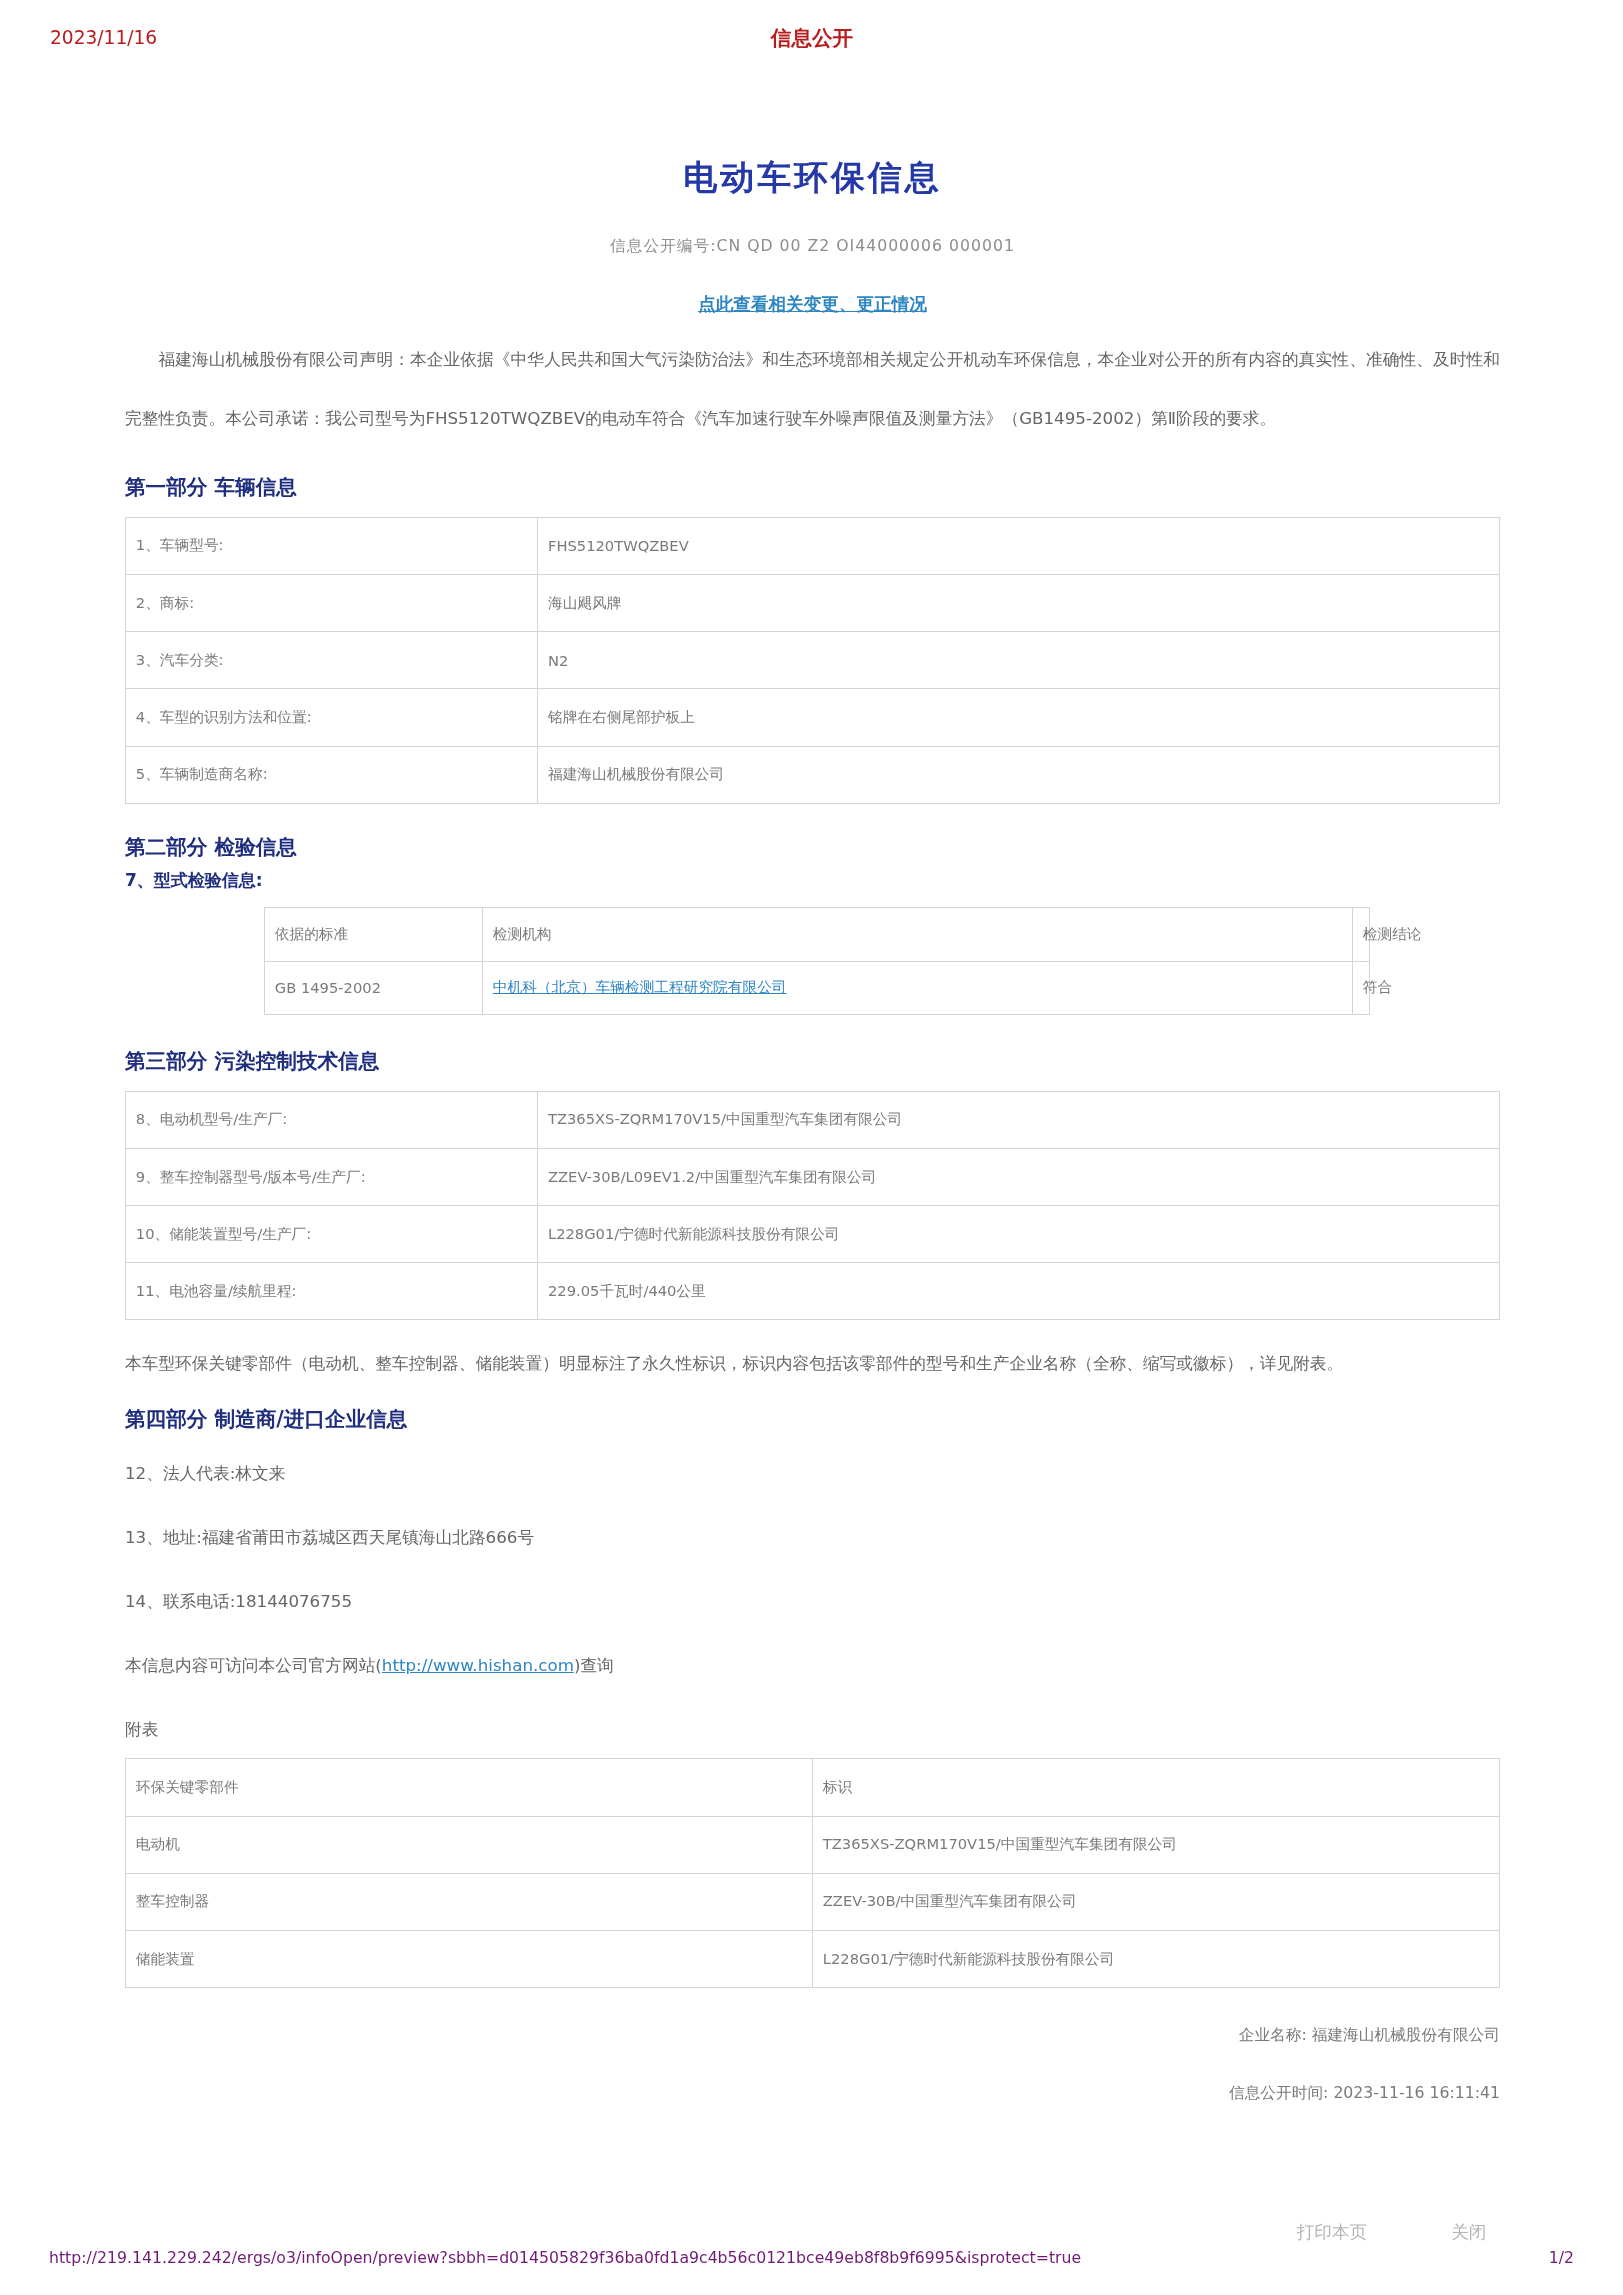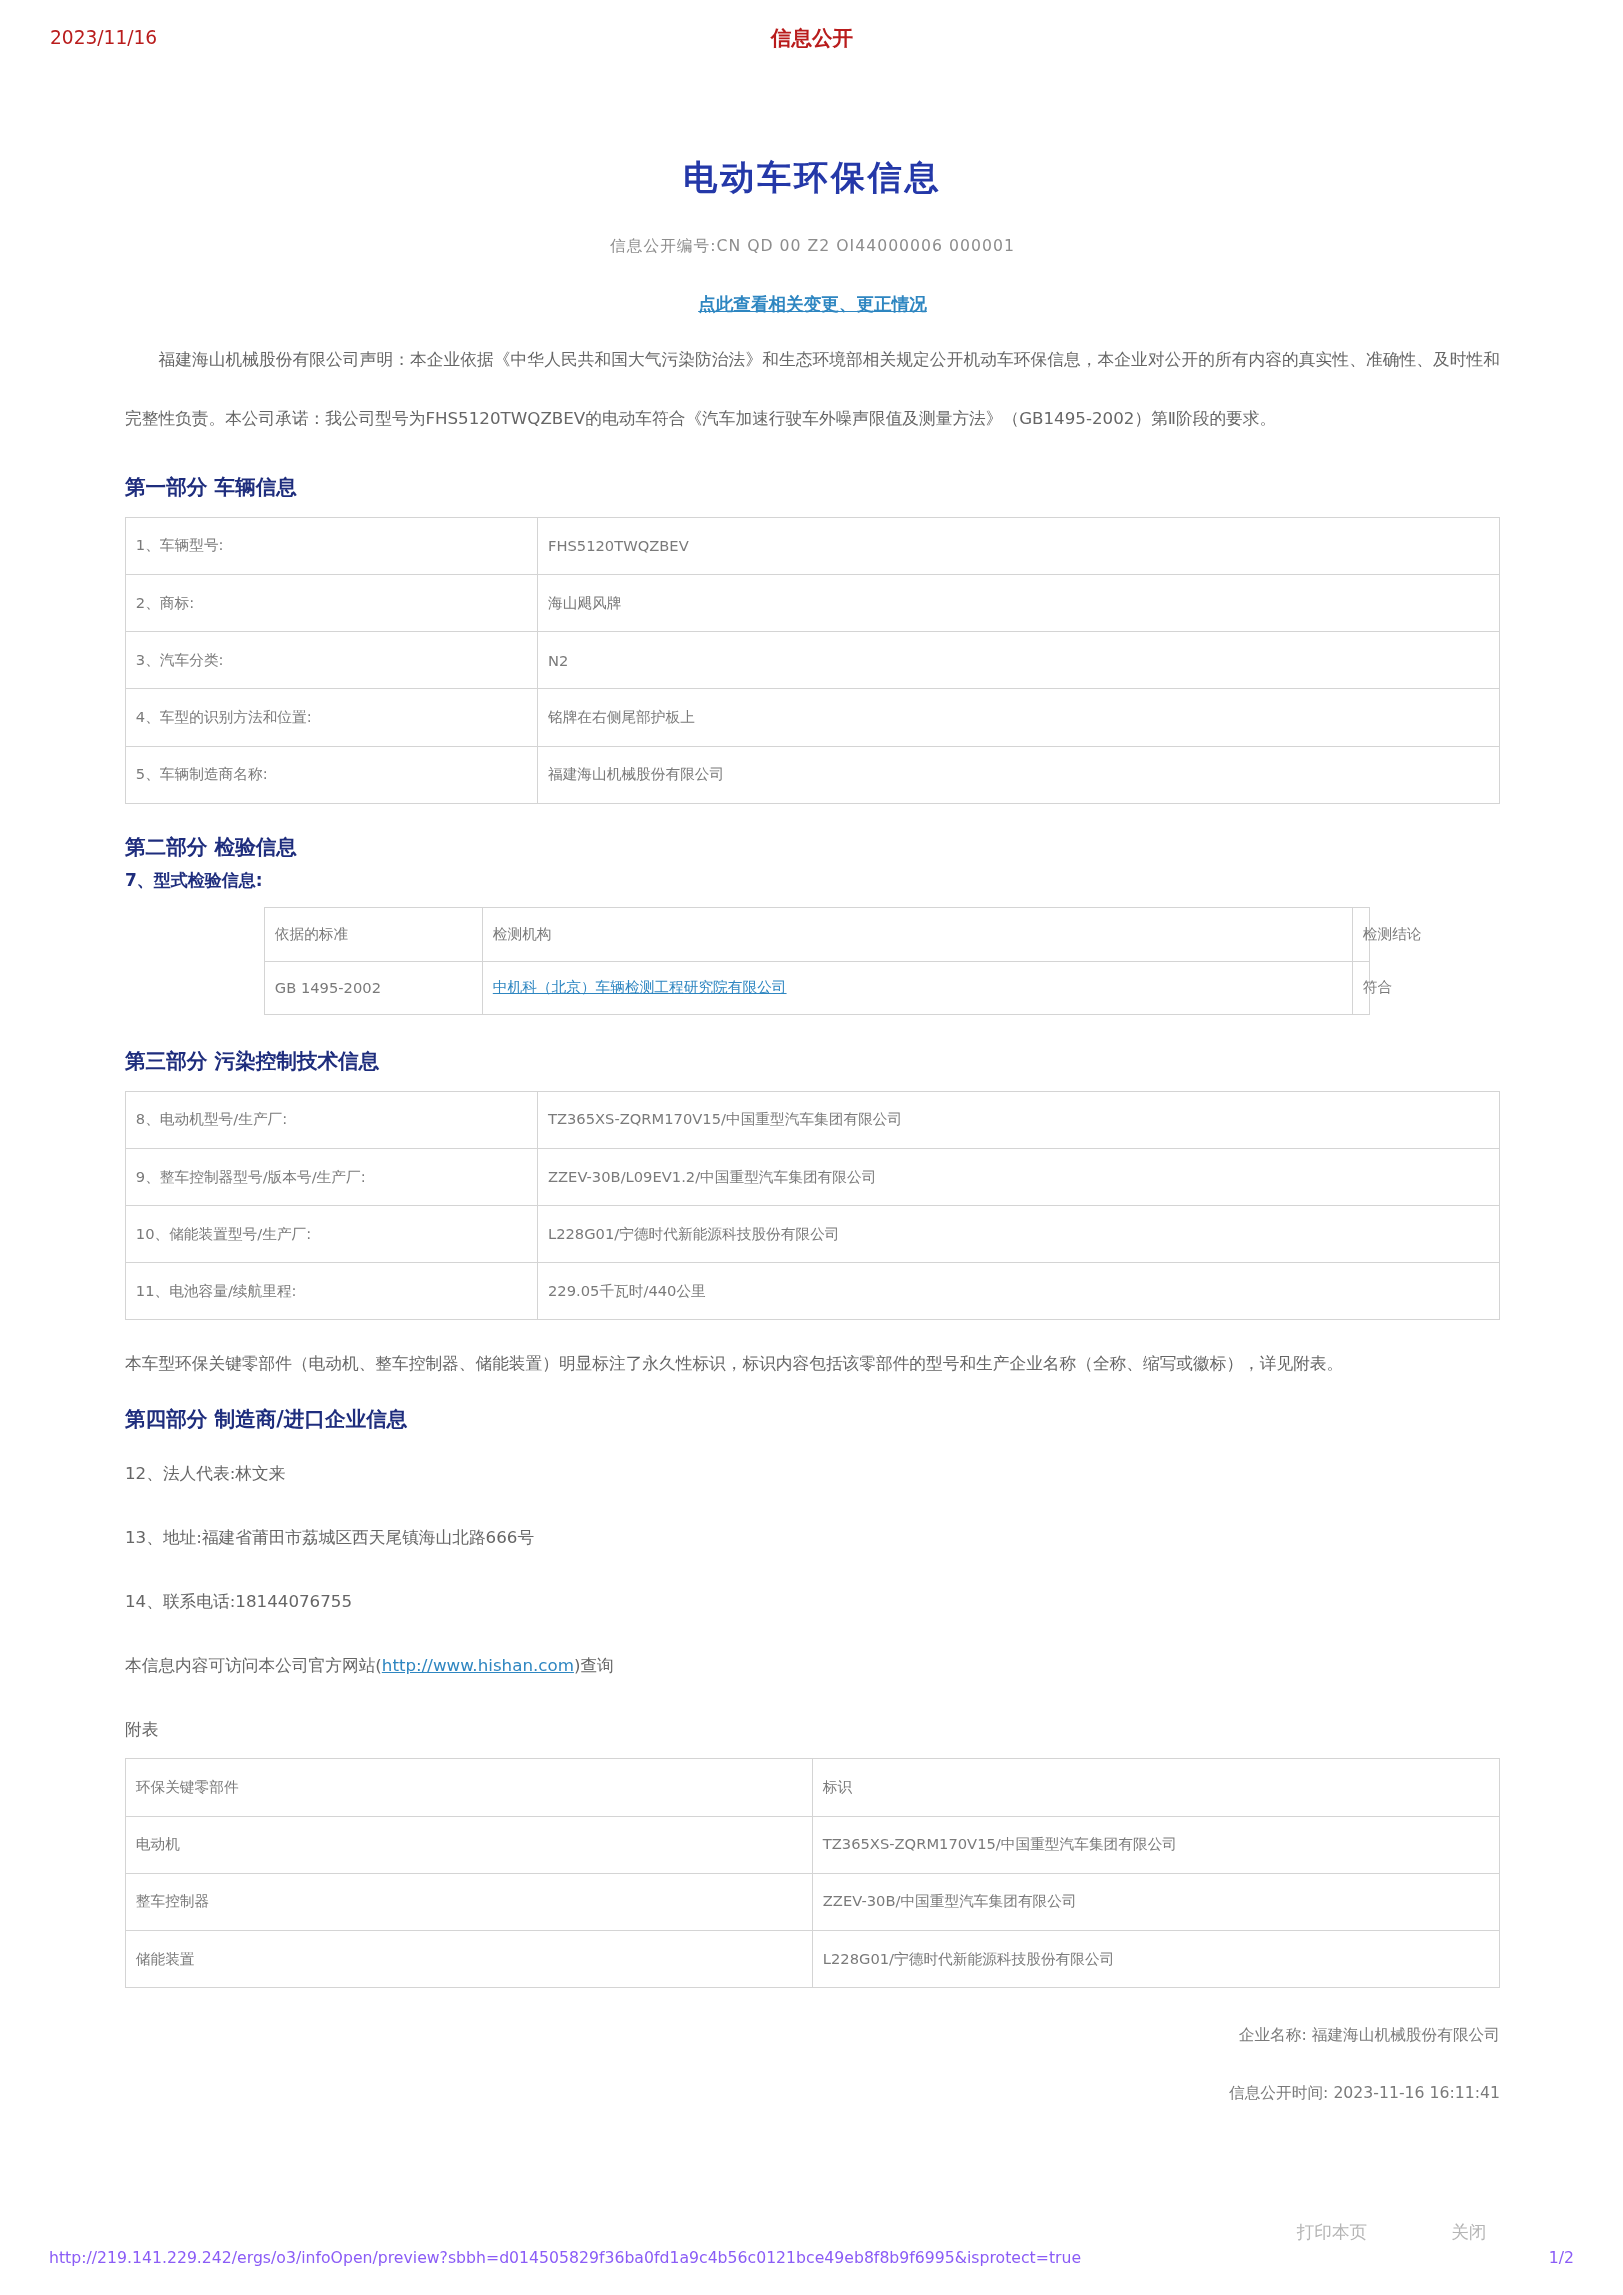--- a/index.html
+++ b/index.html
@@ -21,21 +21,21 @@
   
   .print-header{
     position:absolute;top:23.5px;left:38px;right:49px;
     display:grid;grid-template-columns:1fr auto 1fr;align-items:center;
     color:#b91c1c;font-size:18.6px;margin-left:12px;
   }
   .print-header .ph-title{font-weight:bold;font-size:20.6px;text-align:center;}
   .print-footer{
     position:absolute;left:49px;right:49px;bottom:29px;
     display:flex;justify-content:space-between;align-items:center;
-    color:#8b5cf6;font-size:15.7px;
+    color:#701a75;font-size:15.7px;
   }
   
   .content{position:absolute;left:125px;top:0;width:1375px;}
   .doc-title{
     margin-top:155px;text-align:center;
     color:var(--title_blue);font-size:34px;font-weight:bold;letter-spacing:2.9px;
   }
   .code-line{
     margin-top:35px;text-align:center;
     color:#8d8d8d;font-size:15.7px;letter-spacing:1px;

